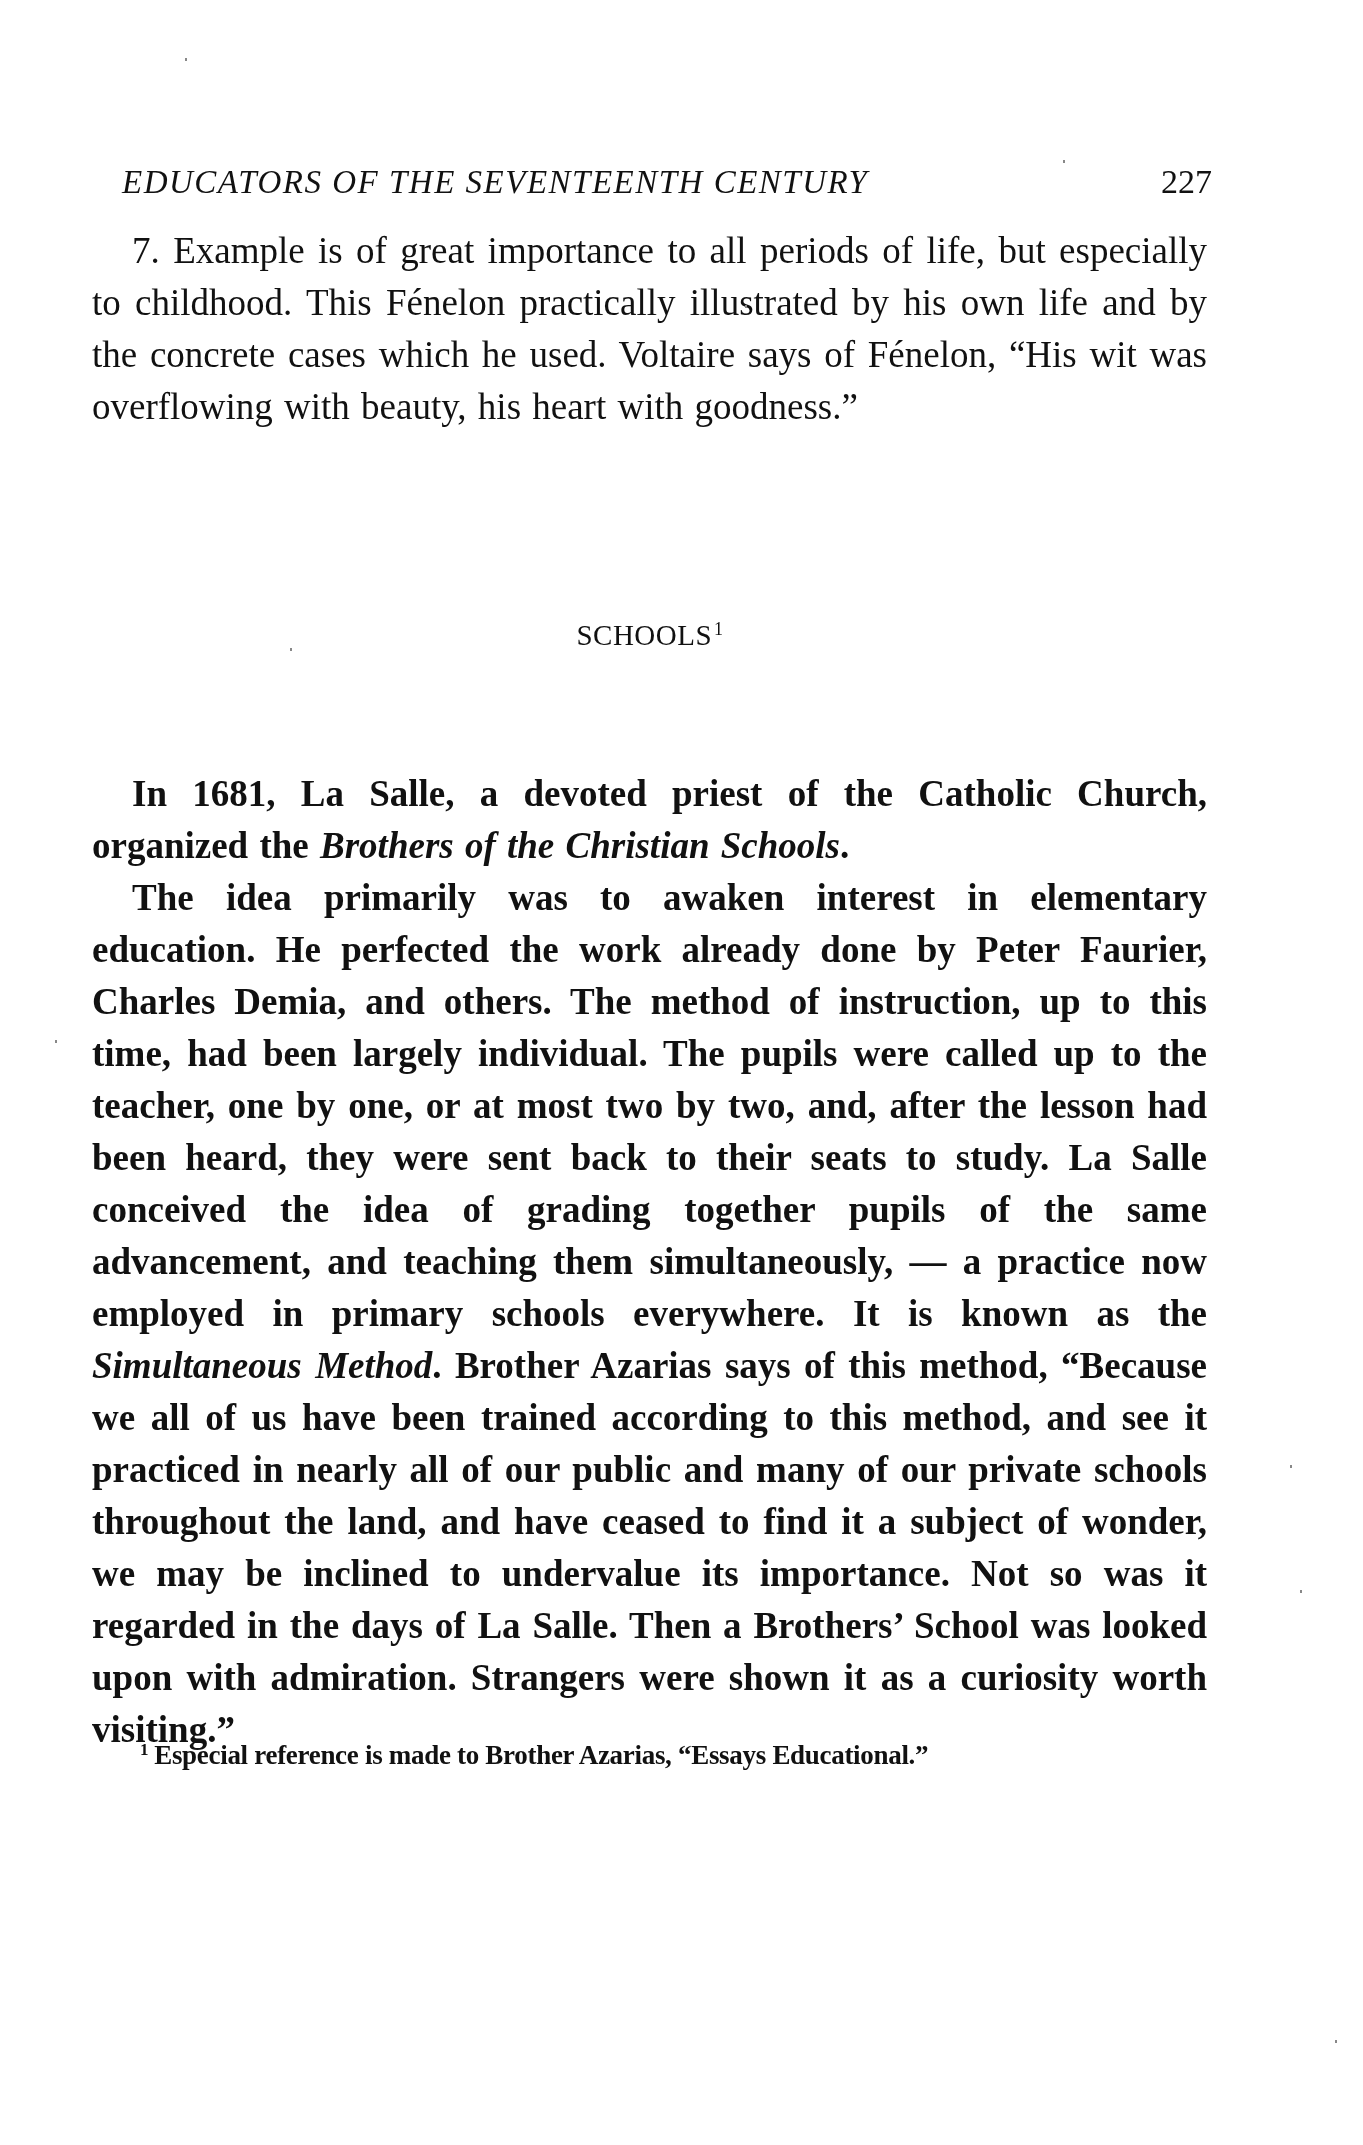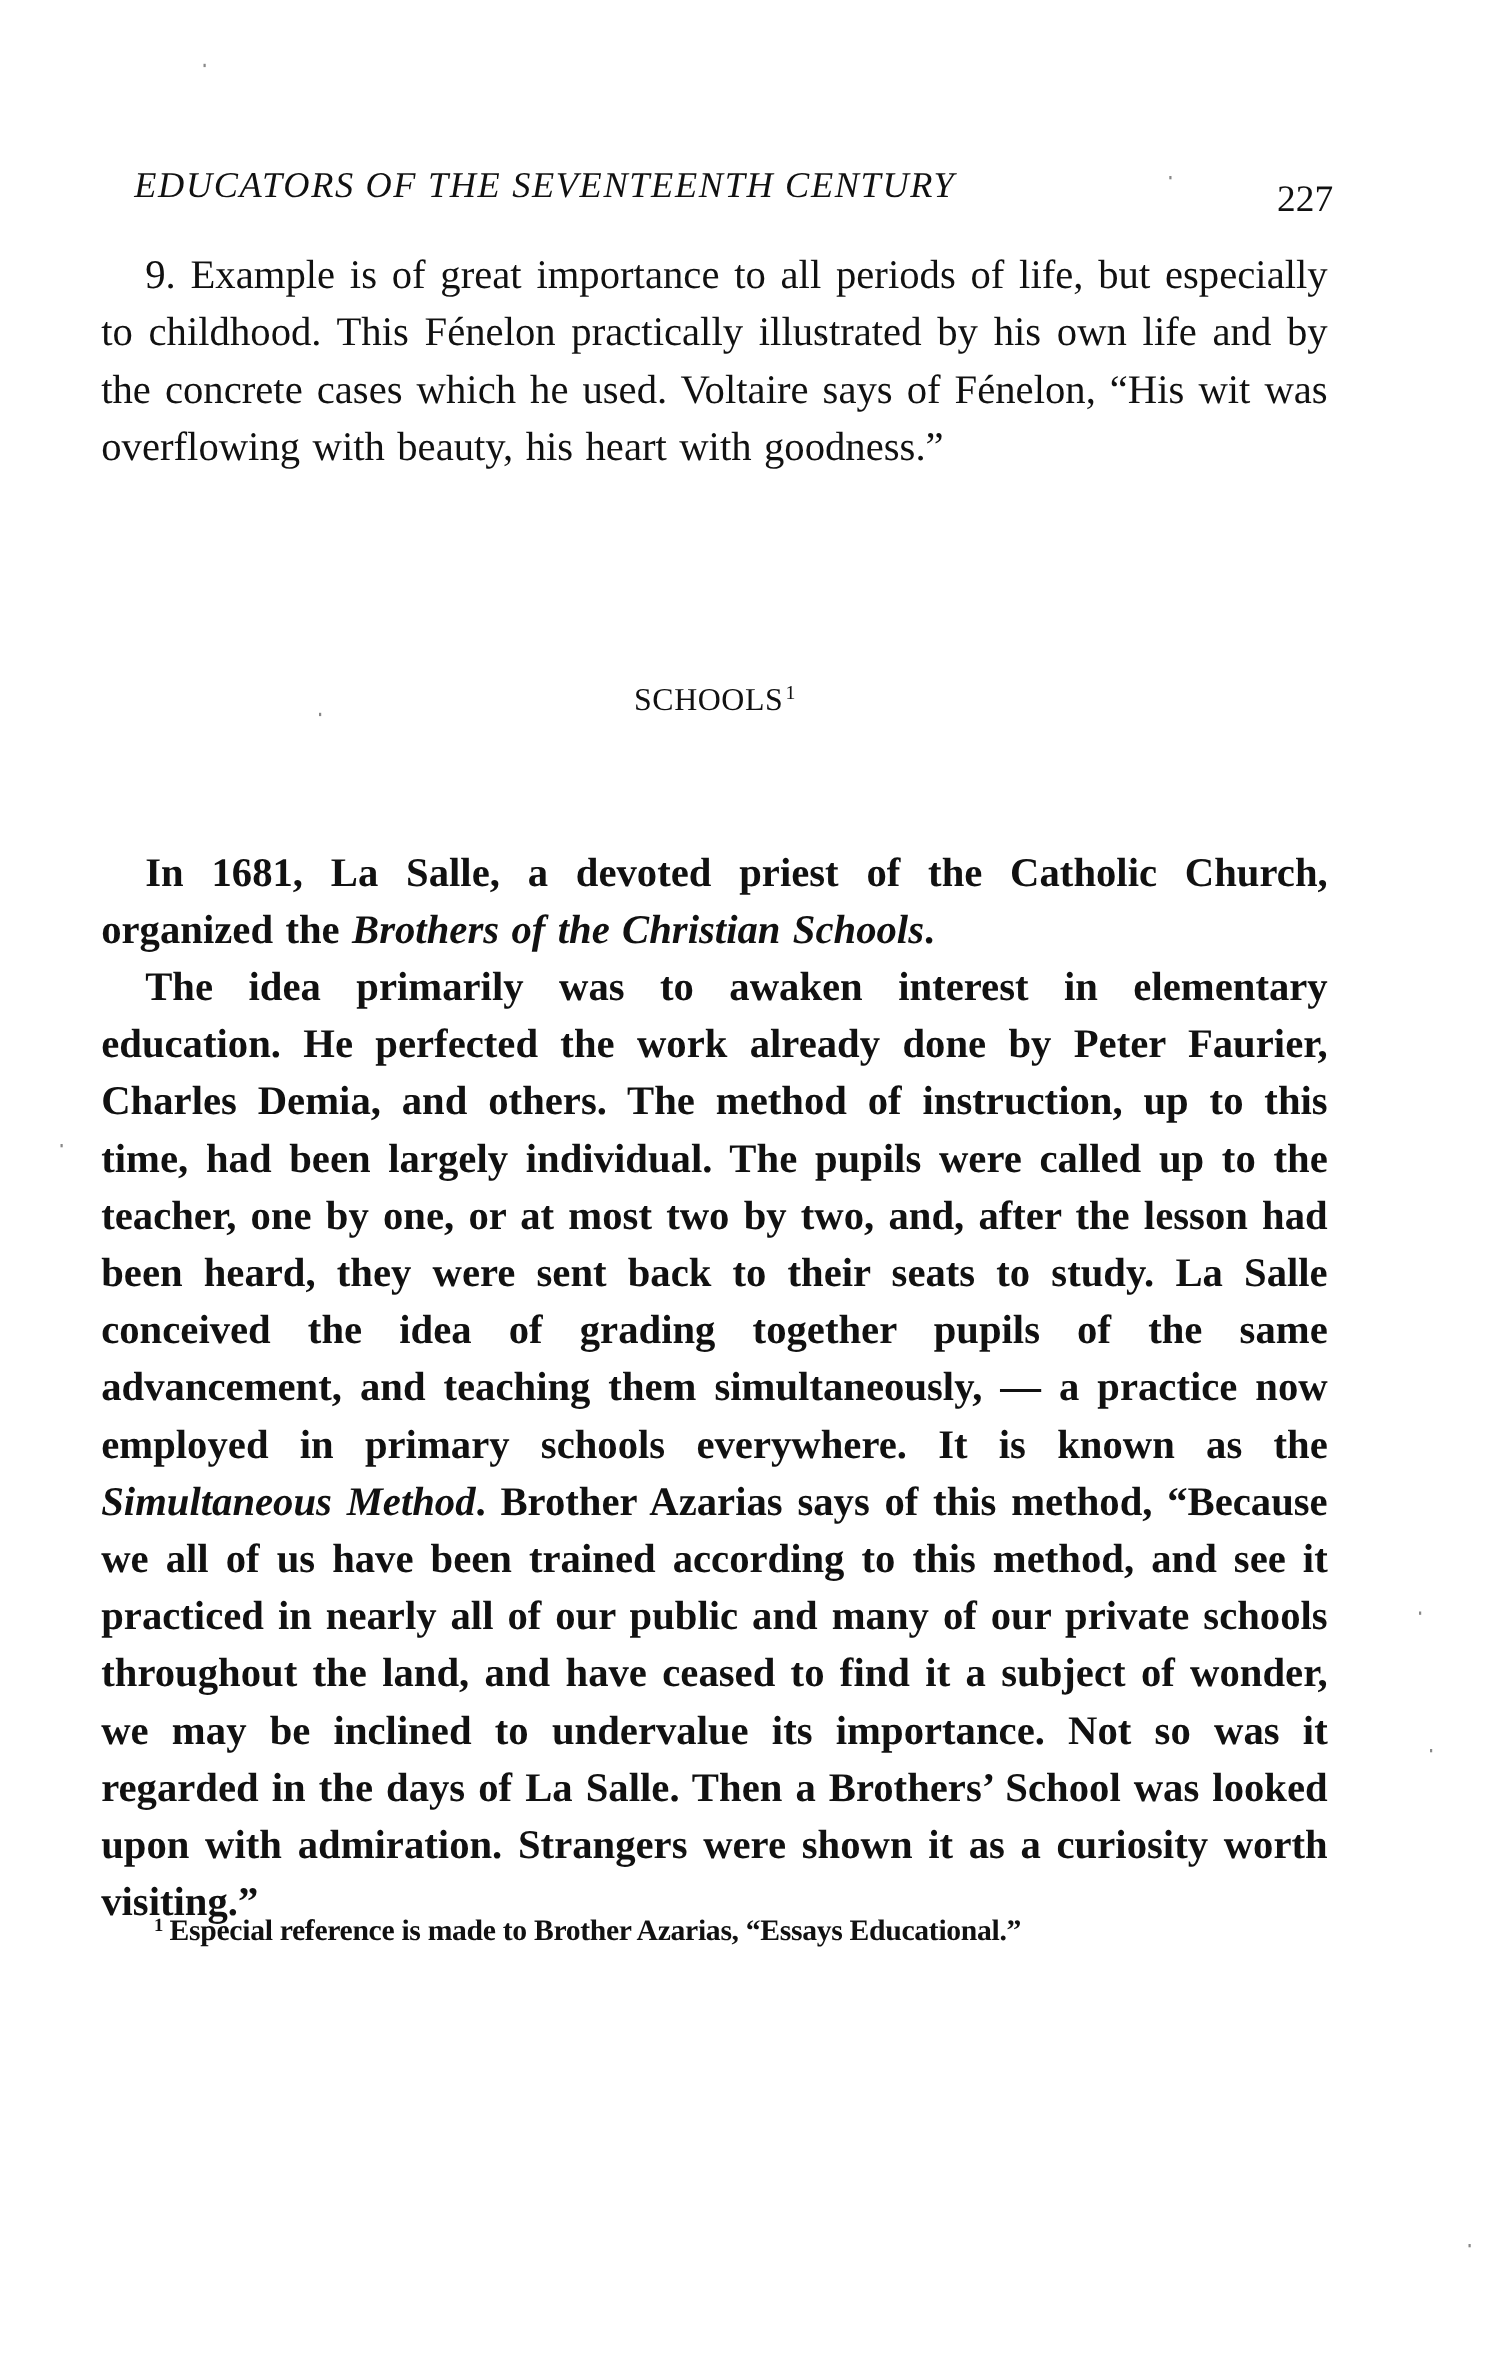--- a/index.html
+++ b/index.html
@@ -1,20 +1,20 @@
 <!DOCTYPE html>
 <html><head>
 <meta charset="utf-8">
 <style>
   html, body { margin: 0; padding: 0; background: #ffffff; }
   body { width: 1363px; height: 2145px; position: relative; overflow: hidden;
          font-family: "Liberation Serif", "DejaVu Serif", serif; color: #111; }
   .page { position: absolute; left: 0; top: 0; width: 1363px; height: 2145px; }
   .running-head { position: absolute; top: 138px; left: 122px; width: 1090px;
-                  display: flex; justify-content: space-between; align-items: center;
+                  display: flex; justify-content: space-between; align-items: flex-end;
                   font-size: 33px; font-style: italic; letter-spacing: 1.5px; }
   .running-head .pno { font-style: normal; letter-spacing: 0; font-size: 34px; margin-top: 25px; }
   .text-block { position: absolute; left: 92px; width: 1115px; font-size: 37px; line-height: 52px;
                 text-align: justify; word-spacing: 2px; }
   .text-block p { margin: 0; text-indent: 40px; }
   #para1 { top: 225px; }
   .section-heading { position: absolute; top: 608px; left: 150px; width: 1000px; text-align: center;
                      font-size: 29px; line-height: 42px; letter-spacing: 0.5px; }
   .section-heading sup { font-size: 18px; vertical-align: 10px; margin-left: 2px; }
   #para2 { top: 768px; font-weight: bold; }
@@ -29,21 +29,21 @@
 <body>
 
 <div class="page">
 
   <div class="running-head">
     <span>EDUCATORS OF THE SEVENTEENTH CENTURY</span>
     <span class="pno">227</span>
   </div>
 
   <div class="text-block" id="para1">
-    <p>9. Example is of great importance to all periods of life, but especially to childhood. This Fénelon practically illustrated by his own life and by the concrete cases which he used. Voltaire says of Fénelon, “His wit was over­flowing with beauty, his heart with goodness.”</p>
+    <p>7. Example is of great importance to all periods of life, but especially to childhood. This Fénelon practically illustrated by his own life and by the concrete cases which he used. Voltaire says of Fénelon, “His wit was over­flowing with beauty, his heart with goodness.”</p>
   </div>
 
   <div class="section-heading">
     <div><span>SCHOOLS</span><sup>1</sup></div>
   </div>
 
   <div class="text-block" id="para2">
     <p><span>In 1681, La Salle, a devoted priest of the Catholic Church, organized the </span><em>Brothers of the Christian Schools</em><span>.</span></p>
     <p><span>The idea primarily was to awaken interest in elementary education. He perfected the work already done by Peter Faurier, Charles Demia, and others. The method of instruction, up to this time, had been largely individual. The pupils were called up to the teacher, one by one, or at most two by two, and, after the lesson had been heard, they were sent back to their seats to study. La Salle conceived the idea of grading together pupils of the same advancement, and teaching them simultane­ously, — a practice now employed in primary schools everywhere. It is known as the </span><em>Simultaneous Method</em><span>. Brother Azarias says of this method, “Because we all of us have been trained according to this method, and see it practiced in nearly all of our public and many of our private schools throughout the land, and have ceased to find it a subject of wonder, we may be inclined to undervalue its importance. Not so was it regarded in the days of La Salle. Then a Brothers’ School was looked upon with admiration. Strangers were shown it as a curiosity worth visiting.”</span></p>
   </div>

